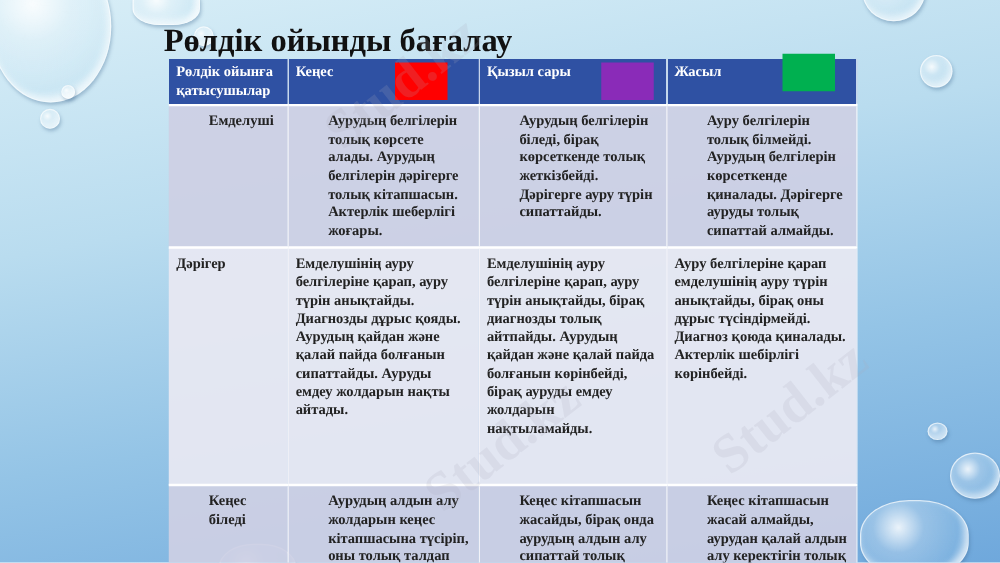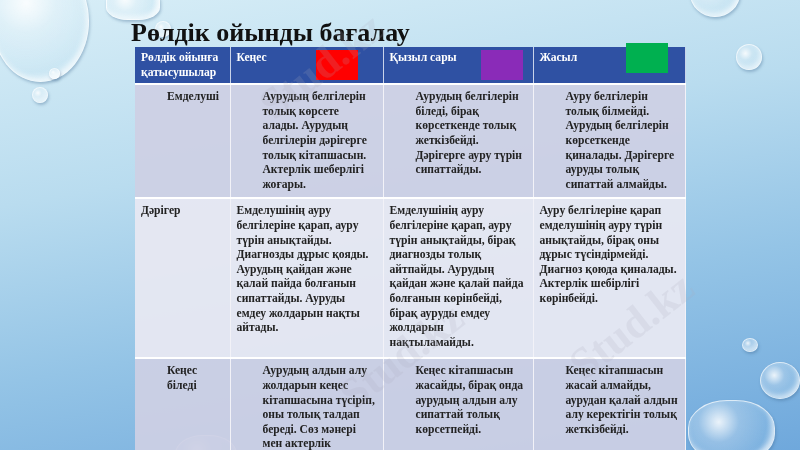--- a/index.html
+++ b/index.html
@@ -77,21 +77,21 @@
       <th><span>Жасыл</span><div class="swatch sw-green"></div></th>
     </tr>
   </thead>
   <tbody>
     <tr class="odd" style="height:91px">
       <td class="role">Емделуші</td>
       <td>Аурудың белгілерін толық көрсете алады. Аурудың белгілерін дәрігерге толық кітапшасын. Актерлік шеберлігі жоғары.</td>
       <td>Аурудың белгілерін біледі, бірақ көрсеткенде толық жеткізбейді.  Дәрігерге ауру түрін сипаттайды.</td>
       <td>Ауру белгілерін толық білмейді. Аурудың белгілерін көрсеткенде қиналады. Дәрігерге ауруды толық сипаттай алмайды.</td>
     </tr>
-    <tr class="even" style="height:160px">
+    <tr class="even" style="height:190px">
       <td class="role">Дәрігер</td>
       <td>Емделушінің ауру белгілеріне қарап, ауру түрін анықтайды. Диагнозды дұрыс қояды. Аурудың қайдан және қалай пайда болғанын сипаттайды. Ауруды емдеу жолдарын нақты айтады.</td>
       <td>Емделушінің ауру белгілеріне қарап, ауру түрін анықтайды, бірақ диагнозды  толық айтпайды. Аурудың қайдан және қалай пайда болғанын көрінбейді, бірақ  ауруды емдеу жолдарын нақтыламайды.</td>
       <td>Ауру белгілеріне қарап емделушінің ауру түрін анықтайды, бірақ оны дұрыс түсіндірмейді. Диагноз қоюда қиналады. Актерлік шебірлігі көрінбейді.</td>
     </tr>
     <tr class="odd" style="height:91px">
       <td class="role">Кеңес біледі</td>
       <td>Аурудың  алдын алу жолдарын кеңес кітапшасына түсіріп, оны толық талдап береді.  Сөз мәнері мен актерлік шеберлігі өте жоғары.</td>
       <td>Кеңес кітапшасын жасайды, бірақ онда аурудың алдын алу сипаттай толық көрсетпейді.</td>
       <td>Кеңес кітапшасын жасай алмайды, аурудан қалай алдын алу керектігін толық жеткізбейді.</td>

